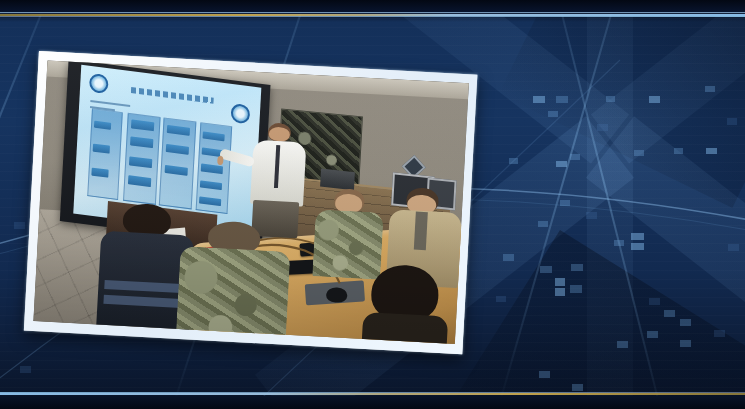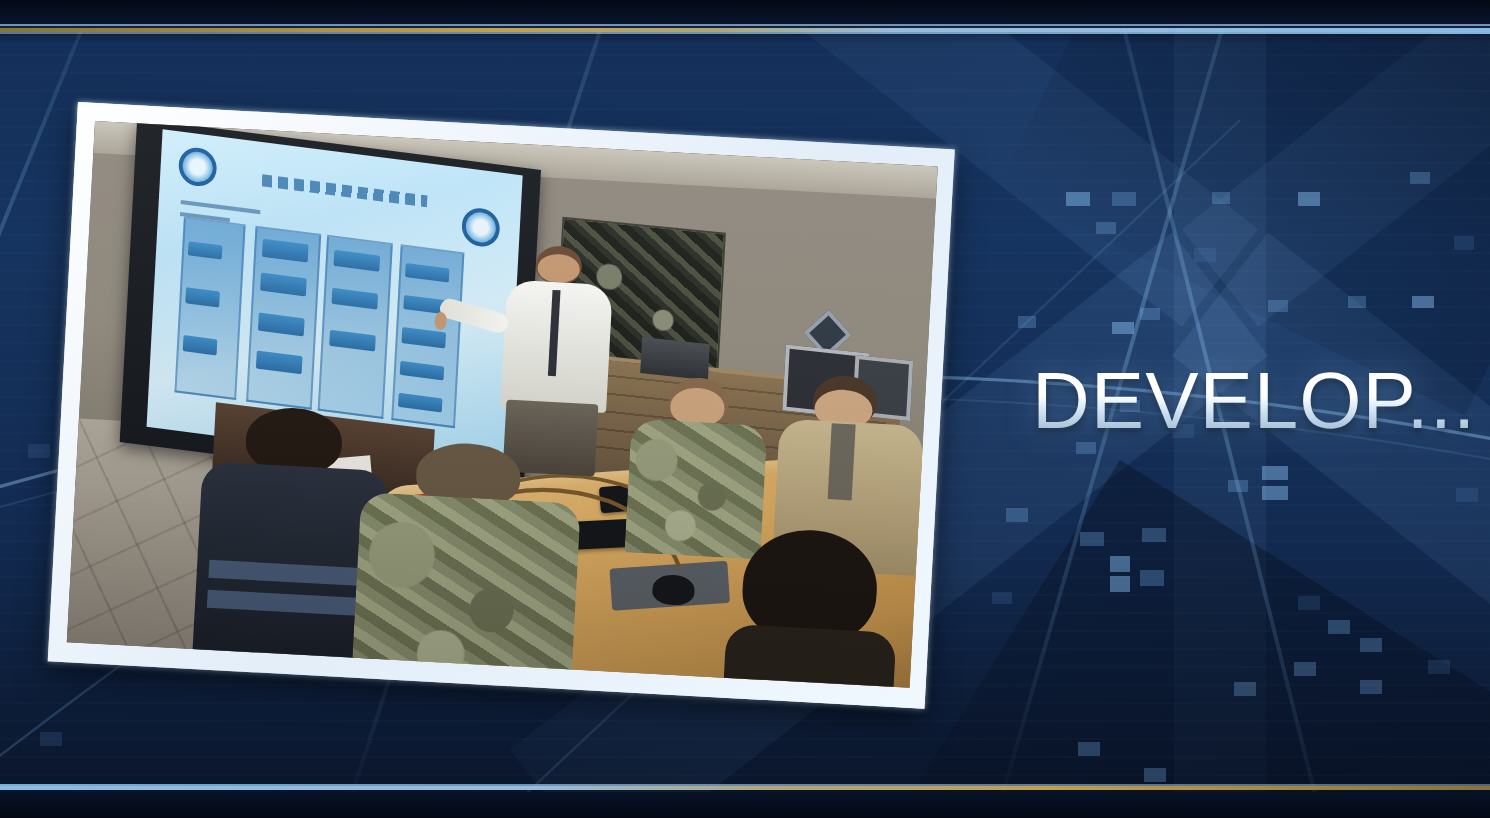--- a/index.html
+++ b/index.html
@@ -462,21 +462,20 @@
 
       <div class="person" style="left:78%; top:71%; width:20%; height:32%;">
         <div class="head" style="left:8%; top:0; width:80%; height:68%; background:#1e1713;"></div>
         <div class="body" style="left:0; top:58%; width:100%; height:52%; background:#2a241d;"></div>
       </div>
 
       <div class="ph" style="left:0;top:0;right:0;bottom:0; background:linear-gradient(180deg, rgba(255,255,255,0.05), rgba(0,0,0,0.08) 70%, rgba(0,0,0,0.18));"></div>
     </div>
   </div>
 
-  <div class="headline">DEVELOP...</div>
 
   <div class="cap-top"></div>
   <div class="trim-top"></div>
   <div class="trim-top-line"></div>
   <div class="trim-top-line2"></div>
 
   <div class="cap-bot"></div>
   <div class="trim-bot-line"></div>
   <div class="trim-bot-line2"></div>
 

